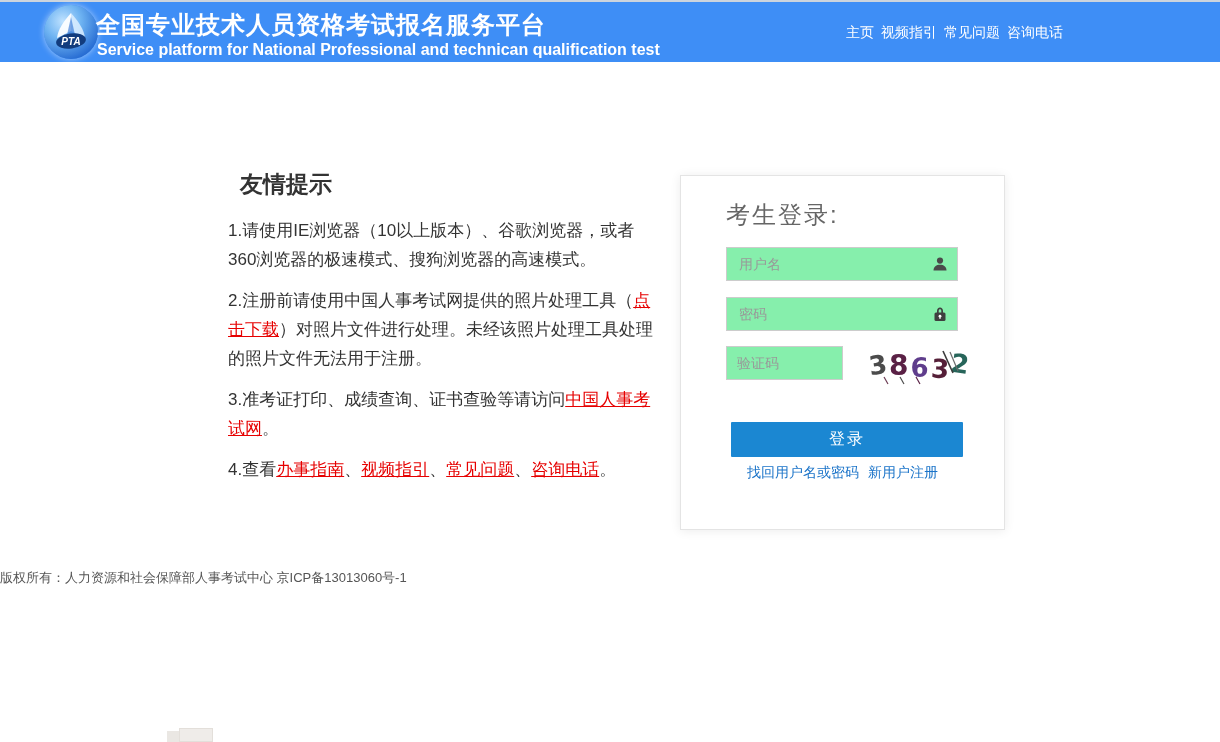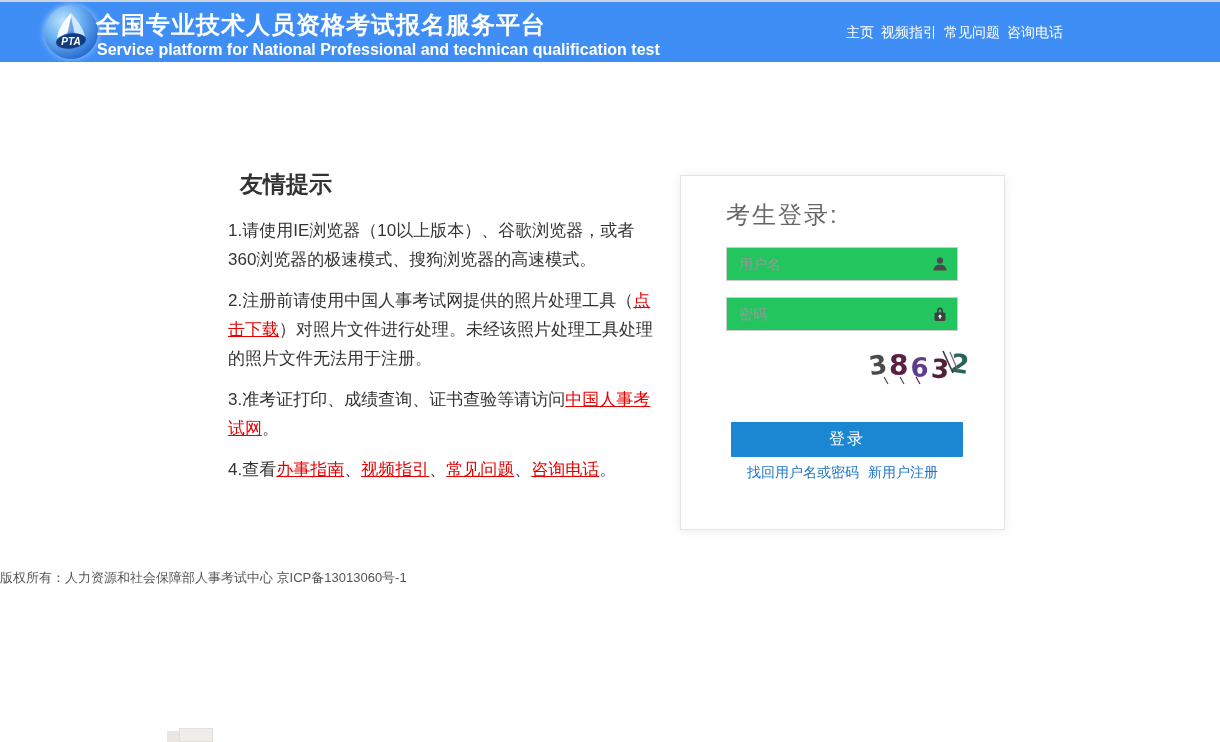--- a/index.html
+++ b/index.html
@@ -24,21 +24,21 @@
   
   .tips { position:absolute; left:228px; top:170px; width:426px; }
   .tips h2 { font-size:23px; line-height:28px; color:#333; font-weight:bold; margin:0 0 18px 12px; }
   .tips p { font-size:17px; line-height:29px; color:#333; margin:0 0 12px 0; }
   .rlink { color:#e60000; text-decoration:underline; cursor:pointer; }
 
   
   .login-box { position:absolute; left:668px; top:175px; width:325px; height:355px;
     background:#fff; border:1px solid #e4e4e4; box-shadow:0 1px 10px rgba(0,0,0,.08);margin-left:12px; }
   .login-title { position:absolute; left:45px; top:23px; font-size:24px; color:#666; letter-spacing:2px; }
-  .fld { position:absolute; left:45px; width:232px; height:34px; border:1px solid #ccc; background:#22c55e; }
+  .fld { position:absolute; left:45px; width:232px; height:34px; border:1px solid #ccc; background:#86efac; }
   .fld input { position:absolute; left:0; top:0; width:100%; height:100%; border:none; outline:none;
     padding:0 34px 0 12px; font-size:14px; color:#333; font-family:inherit; background:transparent; }
   .fld input::placeholder { color:#999; }
   .fld .fld-icon { position:absolute; right:9px; top:50%; transform:translateY(-50%); width:16px; height:16px; }
   .fld-user { top:71px; }
   .fld-pass { top:121px; }
   .fld-captcha { top:170px; width:117px; }
   .fld-captcha input { padding:0 10px; }
 
   .captcha-img { position:absolute; left:186px; top:171px; width:92px; height:38px; cursor:pointer; }
@@ -118,20 +118,23 @@
     <div class="fld fld-pass">
       <input type="password" placeholder="密码" style="">
       <svg class="fld-icon" viewBox="0 0 16 16">
         <rect x="2.5" y="6.5" width="11" height="8.5" rx="1.5" fill="#3f3f3f"></rect>
         <path d="M5 7 V4.8 C5 3 6.3 1.6 8 1.6 C9.7 1.6 11 3 11 4.8 V7 H9.3 V4.9 C9.3 3.9 8.8 3.2 8 3.2 C7.2 3.2 6.7 3.9 6.7 4.9 V7 Z" fill="#3f3f3f"></path>
         <circle cx="8" cy="10.2" r="1.4" fill="#fff"></circle>
         <rect x="7.4" y="10.5" width="1.2" height="2.4" fill="#fff"></rect>
       </svg>
     </div>
 
+    <div class="fld fld-captcha">
+      <input type="text" placeholder="验证码" style="">
+    </div>
 
     <div class="captcha-img">
       <div class="cap-digits"><span class="cap-d cap-d0" style="color: rgb(75, 75, 75);">3</span><span class="cap-d cap-d1" style="color: rgb(90, 33, 69);">8</span><span class="cap-d cap-d2" style="color: rgb(95, 61, 140);">6</span><span class="cap-d cap-d3" style="color: rgb(85, 31, 56);">3</span><span class="cap-d cap-d4" style="color: rgb(39, 101, 90);">2</span></div>
       <svg class="cap-noise" width="92" height="38" viewBox="0 0 92 38">
         <line x1="76" y1="4" x2="86" y2="26" stroke="#3c3c3c" stroke-width="1.6"></line>
         <line x1="83" y1="5" x2="91" y2="24" stroke="#6b6b6b" stroke-width="1.2"></line>
         <line x1="17" y1="30" x2="21" y2="37" stroke="#6b3a52" stroke-width="1.2"></line>
         <line x1="33" y1="30" x2="37" y2="37" stroke="#4c4c4c" stroke-width="1.2"></line>
         <line x1="49" y1="30" x2="53" y2="37" stroke="#5a2145" stroke-width="1.2"></line>
       </svg>

